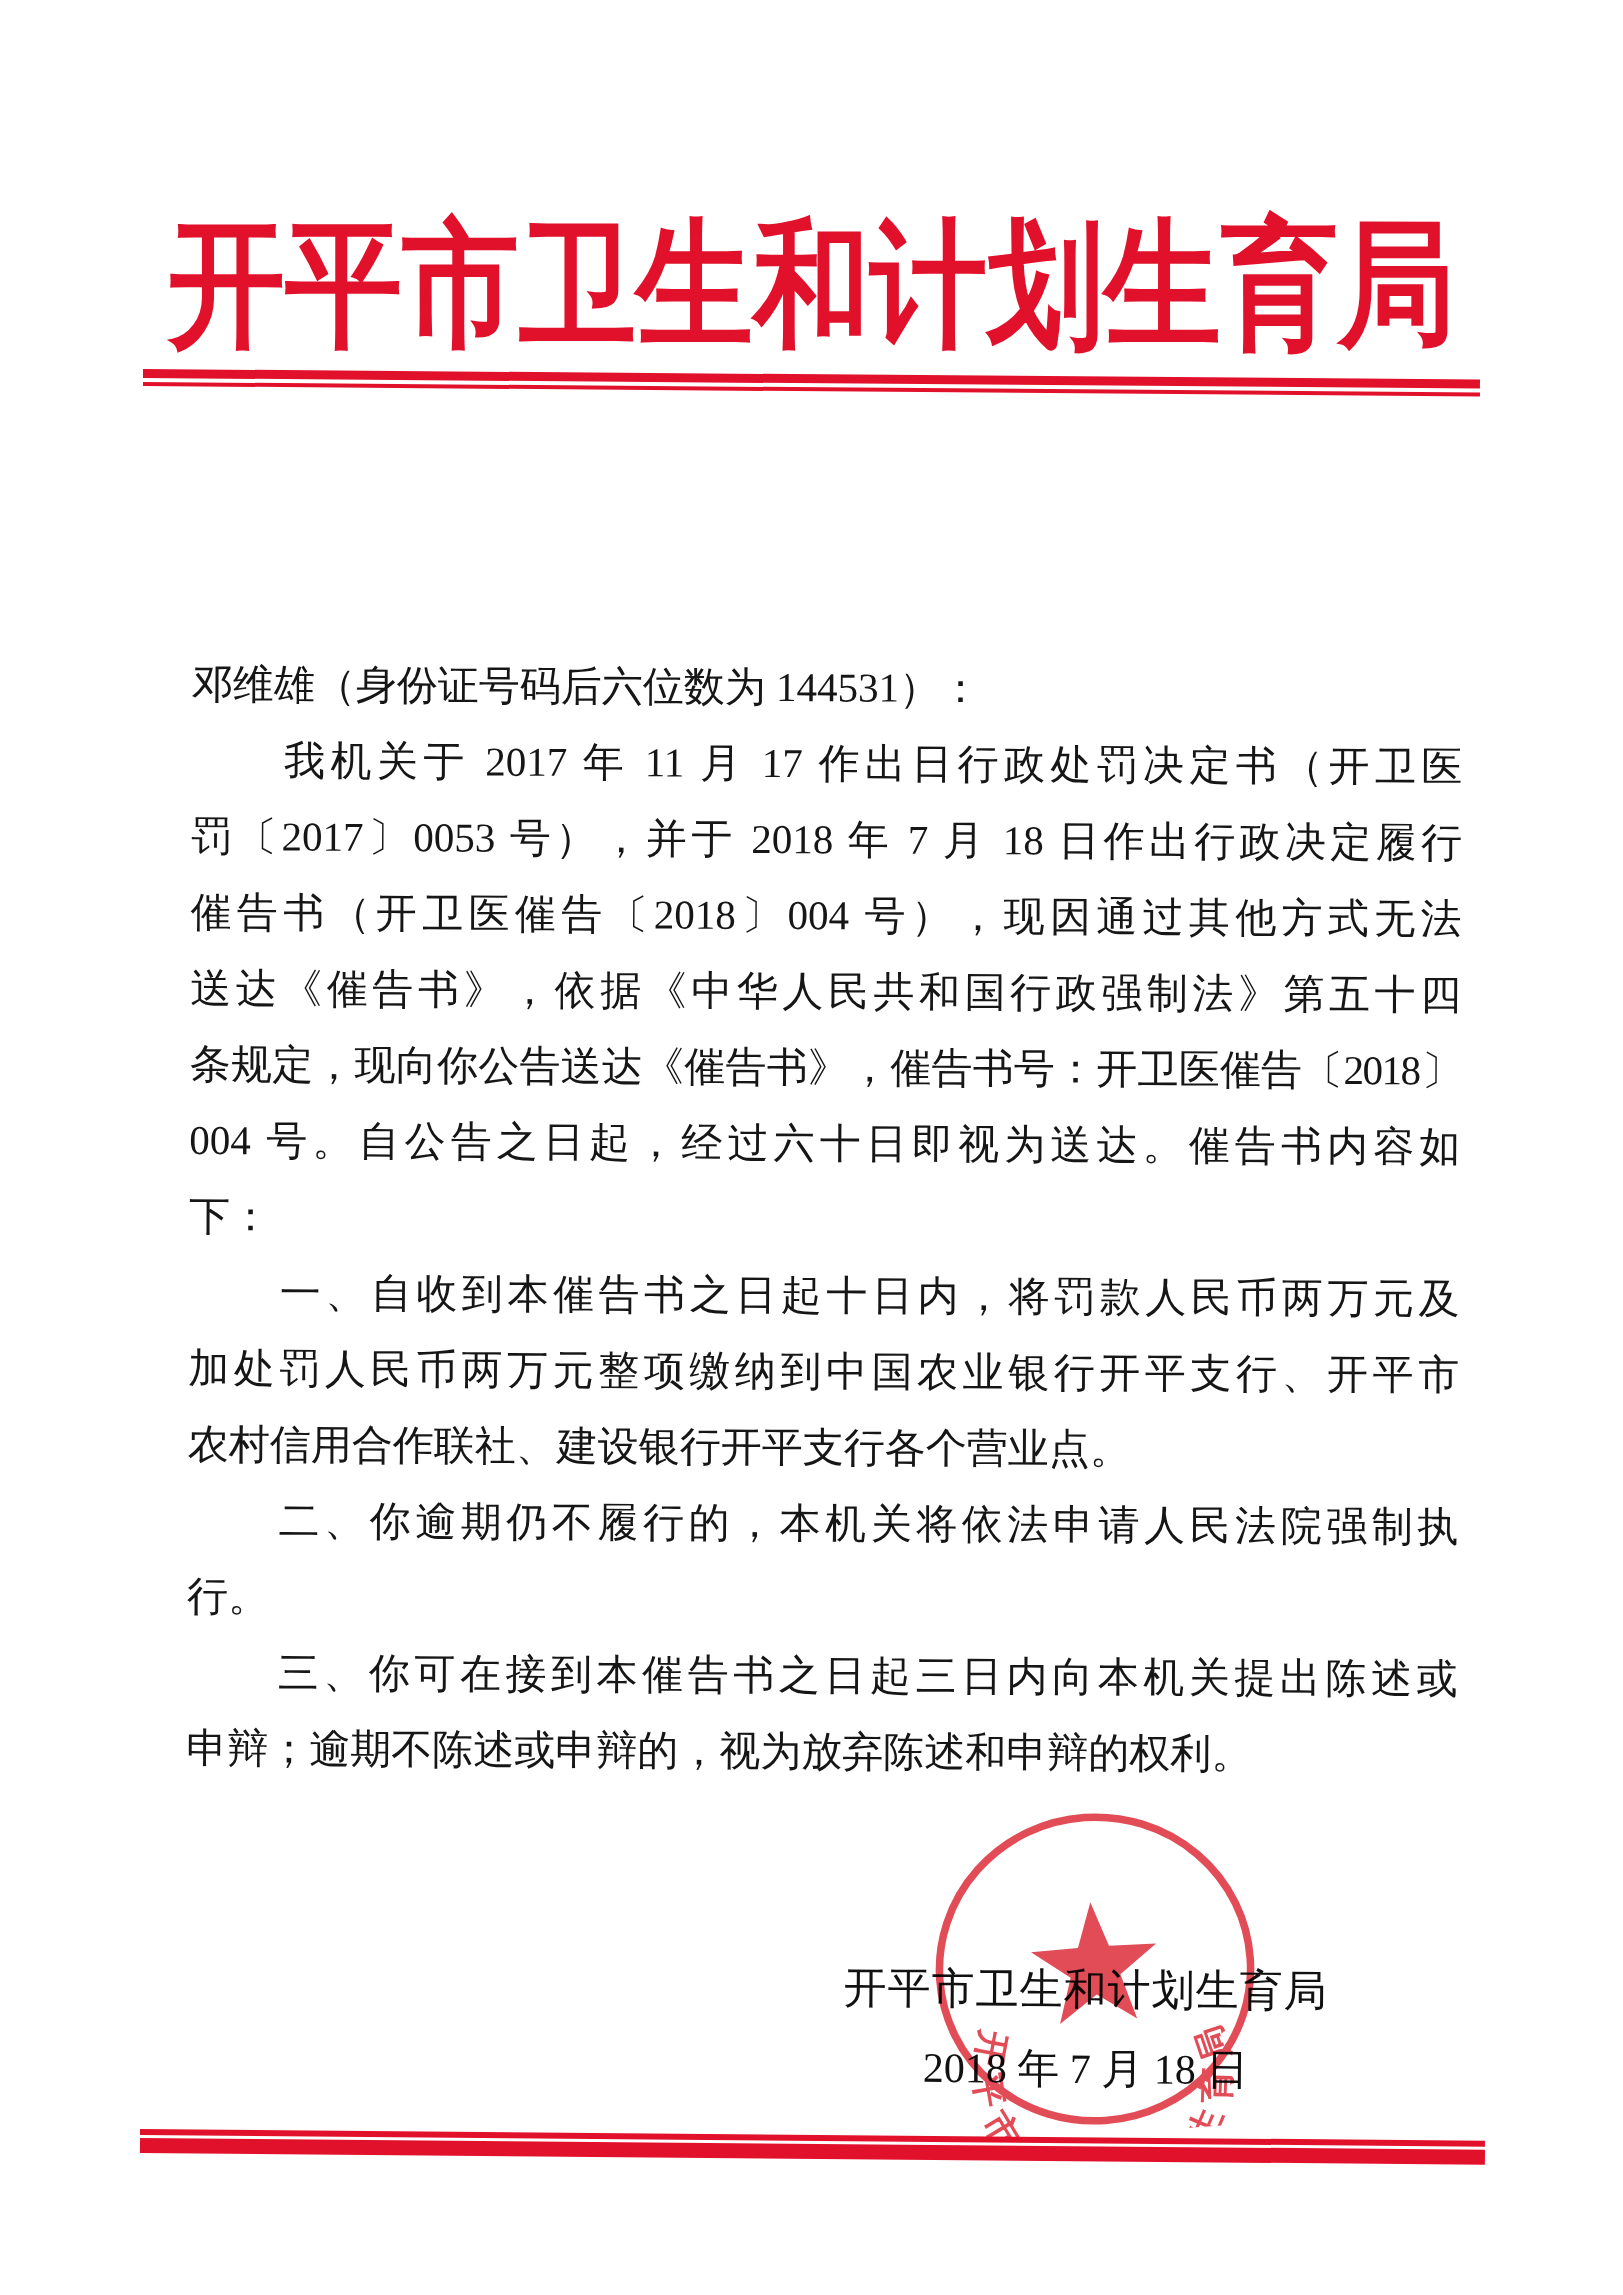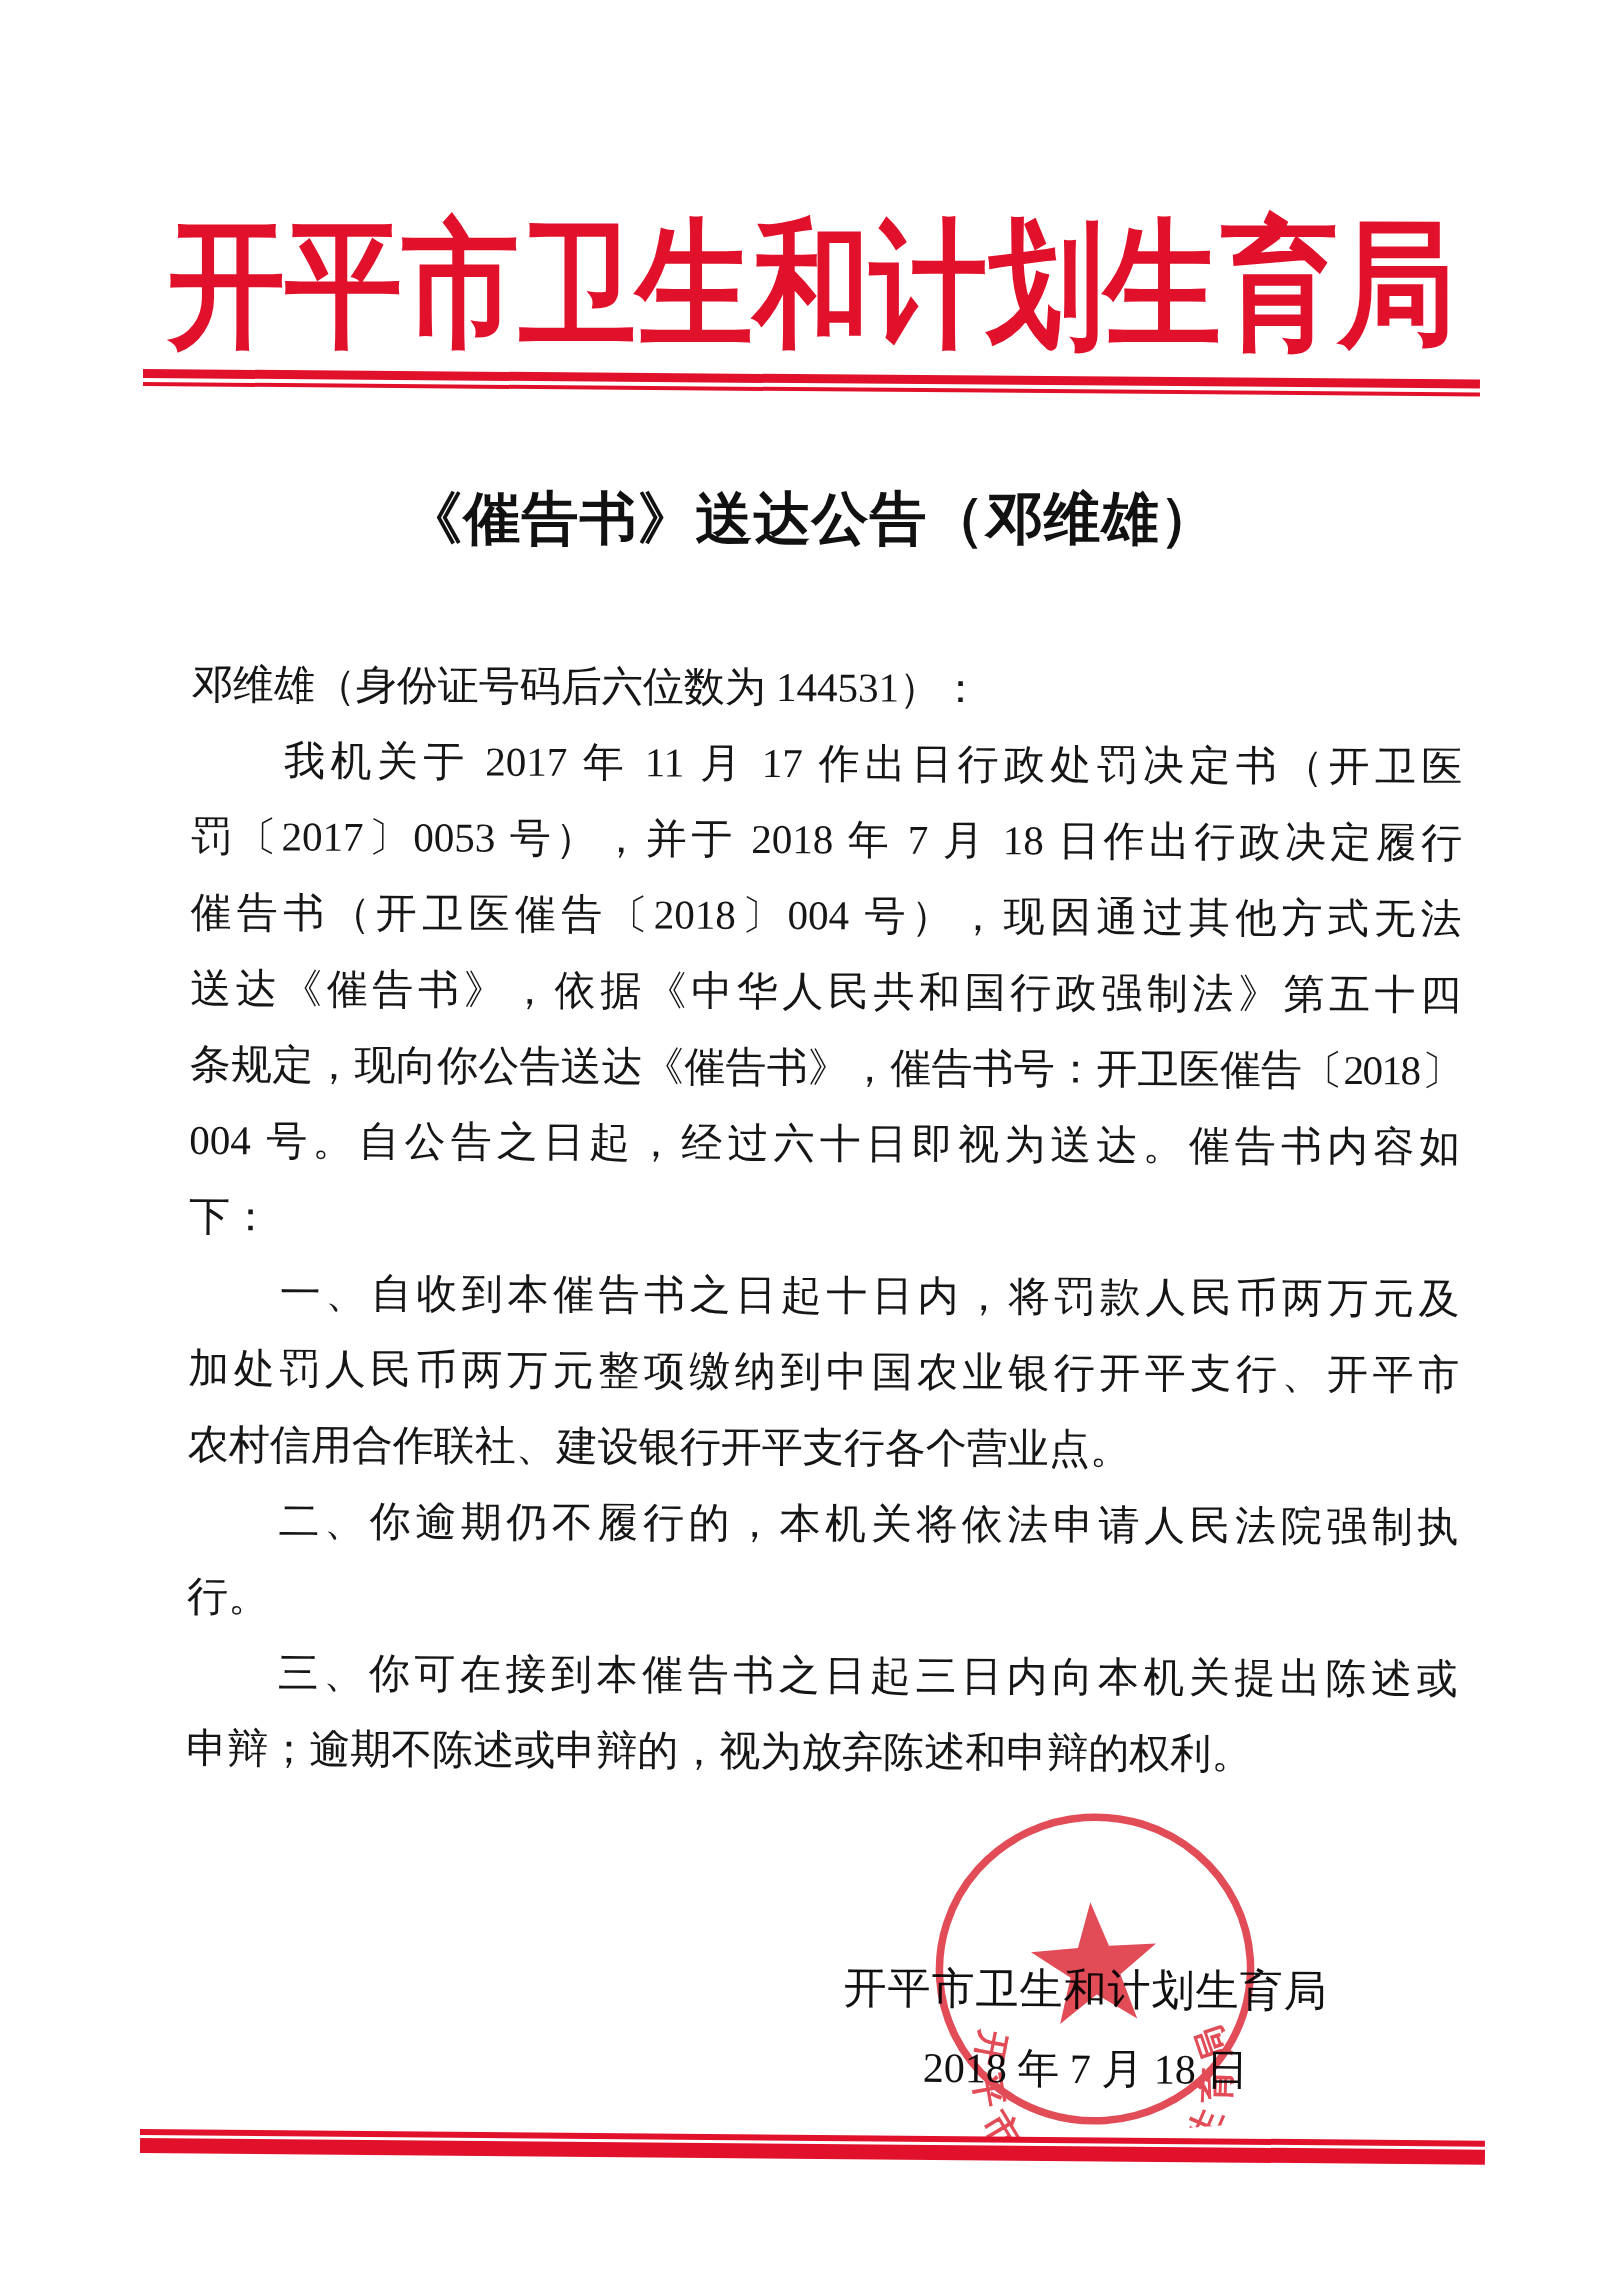--- a/index.html
+++ b/index.html
@@ -126,21 +126,20 @@
 </head>
 <body>
 
 <div class="page">
 
   <div class="banner">开平市卫生和计划生育局</div>
 
   <div class="rule rule-thick-top"></div>
   <div class="rule rule-thin-top"></div>
 
-  <div class="doc-title">《催告书》送达公告（邓维雄）</div>
 
   <div class="body-text">
     <div class="body-line">邓维雄（身份证号码后六位数为 144531）：</div>
     <div class="body-line fill">　　我机关于 2017 年 11 月 17 作出日行政处罚决定书（开卫医</div>
     <div class="body-line fill">罚〔2017〕0053 号），并于 2018 年 7 月 18 日作出行政决定履行</div>
     <div class="body-line fill">催告书（开卫医催告〔2018〕004 号），现因通过其他方式无法</div>
     <div class="body-line fill">送达《催告书》，依据《中华人民共和国行政强制法》第五十四</div>
     <div class="body-line fill tight">条规定，现向你公告送达《催告书》，催告书号：开卫医催告〔2018〕</div>
     <div class="body-line fill">004 号。自公告之日起，经过六十日即视为送达。催告书内容如</div>
     <div class="body-line">下：</div>

